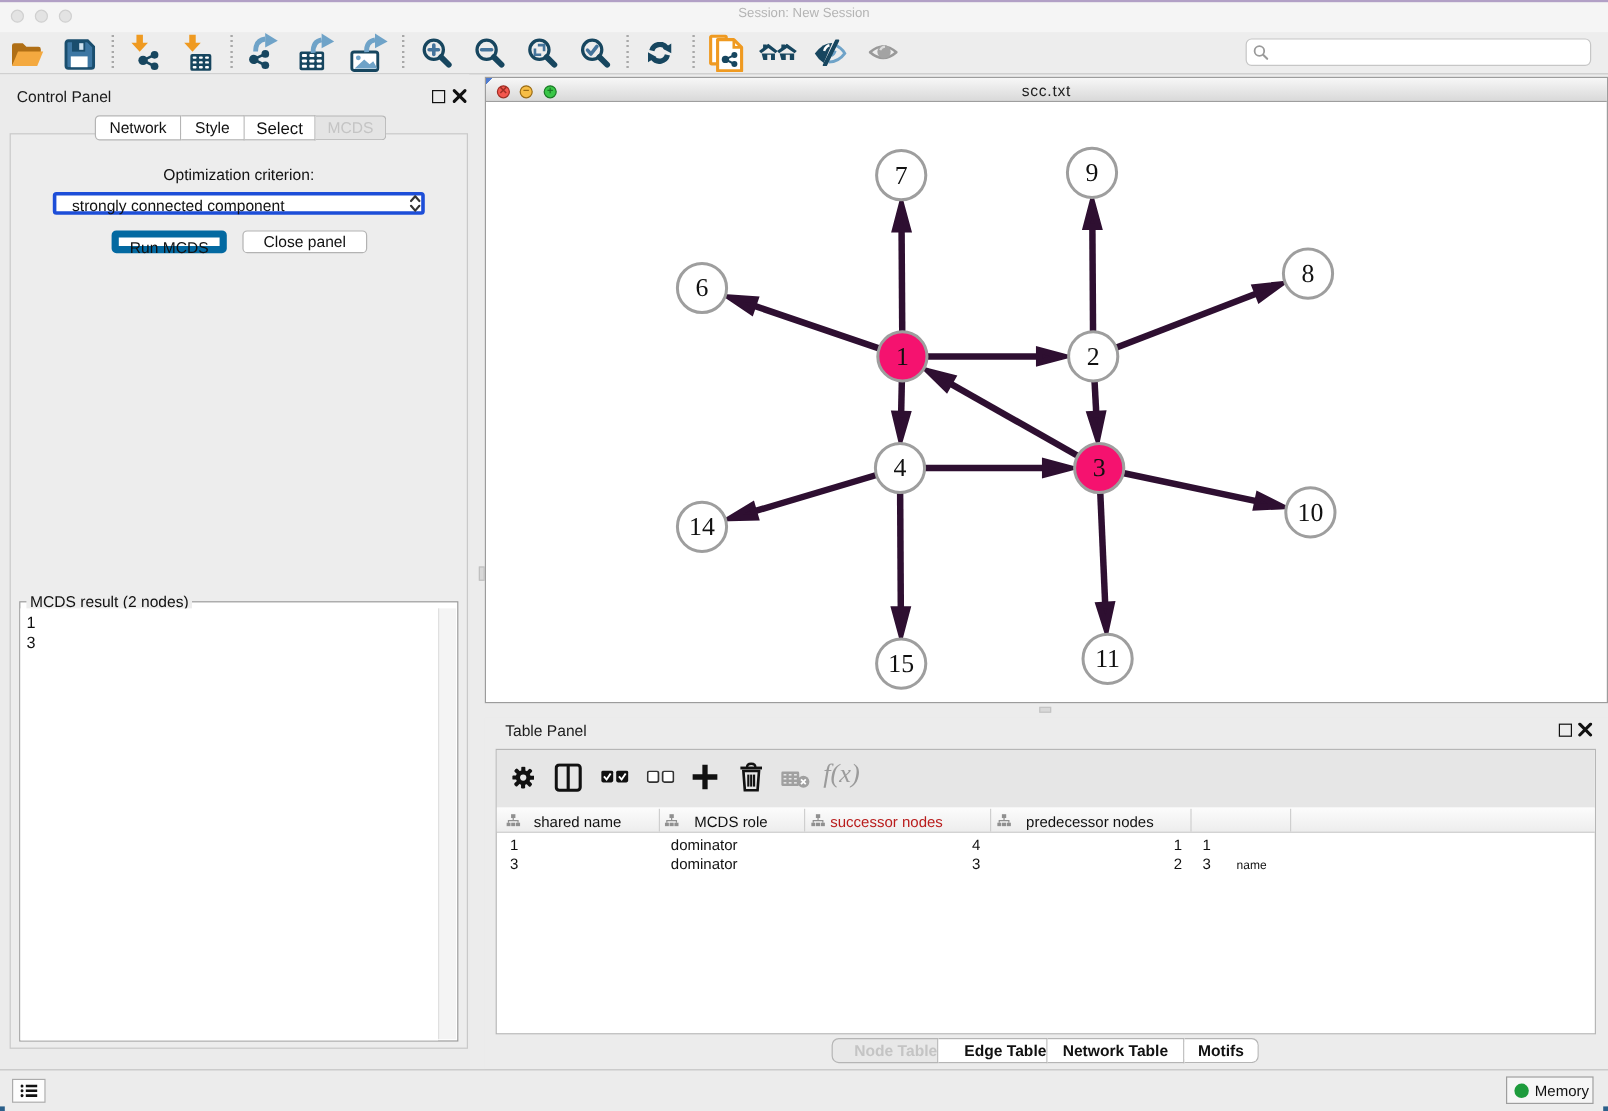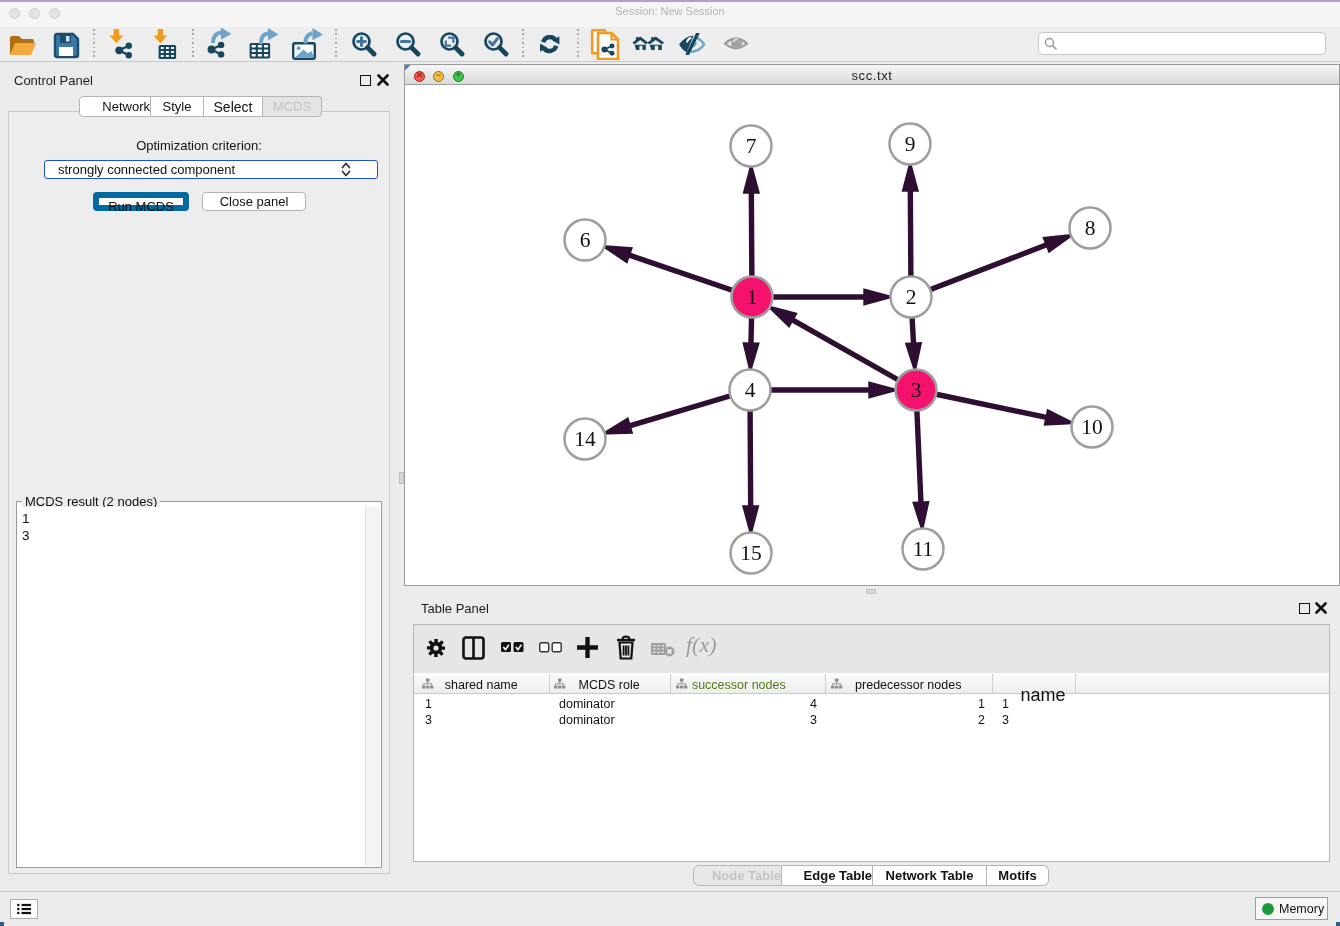--- a/index.html
+++ b/index.html
@@ -152,26 +152,26 @@
     <line x1="8.6" y1="8.6" x2="12" y2="12" stroke="#9a9a9a" stroke-width="1.7" stroke-linecap="round"></line>
   </svg>
 
 <div style="position:absolute;left:0;top:62px;width:391px;height:829px;background:#ebebeb"></div>
 <div style="position:absolute;left:14px;top:73px;font-size:13px;color:#1c1c1c">Control Panel</div>
 <div style="position:absolute;left:360px;top:75px;width:9px;height:9px;border:1.6px solid #111"></div>
 <svg style="position:absolute;left:377px;top:74px" width="12" height="12" viewBox="0 0 12 12">
     <path d="M1.5 1.5 L10.5 10.5 M10.5 1.5 L1.5 10.5" stroke="#111" stroke-width="2.6" stroke-linecap="round"></path>
   </svg>
 <div style="position:absolute;left:8px;top:111px;width:382px;height:763px;border:1px solid #c9c9c9;background:#ededed;box-sizing:border-box"></div>
-<div style="position:absolute;left:79px;top:96px;width:72px;height:21px;background:#fff;border:1px solid #b5b5b5;border-left:1px solid #b5b5b5;box-sizing:border-box;border-radius:4px 0 0 4px;color:#111;font-size:13px;text-align:right;line-height:20px">Network</div>
+<div style="position:absolute;left:79px;top:96px;width:72px;height:21px;background:#fff;border:1px solid #b5b5b5;border-left:1px solid #b5b5b5;box-sizing:border-box;border-radius:4px 0 0 4px;color:#111;font-size:13px;text-align:center;line-height:20px">Network</div>
 <div style="position:absolute;left:151px;top:96px;width:53px;height:21px;background:#fff;border:1px solid #b5b5b5;border-left:none;box-sizing:border-box;border-radius:0 0 0 0;color:#111;font-size:13px;text-align:center;line-height:20px">Style</div>
 <div style="position:absolute;left:204px;top:96px;width:59px;height:21px;background:#fff;border:1px solid #b5b5b5;border-left:none;box-sizing:border-box;border-radius:0 0 0 0;color:#111;font-size:14px;text-align:center;line-height:20px">Select</div>
 <div style="position:absolute;left:263px;top:96px;width:59px;height:21px;background:#e4e4e4;border:1px solid #b5b5b5;border-left:none;box-sizing:border-box;border-radius:0 4px 4px 0;color:#c4c4c4;font-size:13px;text-align:center;line-height:20px">MCDS</div>
 <div style="position:absolute;left:9px;top:138px;width:380px;text-align:center;font-size:13px;color:#111">Optimization criterion:</div>
-<div style="position:absolute;left:44px;top:160px;width:334px;height:19px;background:#fff;border:1px solid #1d4ed8;border-radius:3px;box-sizing:border-box;font-size:13px;color:#111;line-height:17px;padding-left:13px">strongly connected component</div>
+<div style="position:absolute;left:44px;top:160px;width:310px;height:19px;background:#fff;border:3px solid #1d4ed8;border-radius:3px;box-sizing:border-box;font-size:13px;color:#111;line-height:17px;padding-left:13px">strongly connected component</div>
 <svg style="position:absolute;left:340px;top:162px" width="12" height="15" viewBox="0 0 12 15">
     <g stroke="#333" stroke-width="1.8" fill="none" stroke-linecap="round" stroke-linejoin="round">
       <path d="M2.5 5.5 L6 1.5 L9.5 5.5"></path>
       <path d="M2.5 9.5 L6 13.5 L9.5 9.5"></path>
     </g>
   </svg>
 <div style="position:absolute;left:93px;top:192px;width:96px;height:19px;background:#fff;border:6px solid #0369a1;border-radius:4px;box-sizing:border-box;font-size:13px;color:#111;text-align:center;line-height:17px">Run MCDS</div>
 <div style="position:absolute;left:202px;top:192px;width:104px;height:19px;background:#fff;border:1px solid #b3b3b3;border-radius:4px;box-sizing:border-box;font-size:13px;color:#111;text-align:center;line-height:17px">Close panel</div>
 <div style="position:absolute;left:16px;top:501px;width:366px;height:367px;border:1px solid #9a9a9a;background:#fff;box-sizing:border-box"></div>
 <div style="position:absolute;left:22px;top:494px;background:#ededed;padding:0 3px;font-size:13px;color:#111">MCDS result (2 nodes)</div>
@@ -319,25 +319,25 @@
     <circle cx="18.5" cy="10.5" r="5" fill="#a0a0a0"></circle>
     <path d="M16.5 8.5 l4 4 M20.5 8.5 l-4 4" stroke="#fff" stroke-width="1.5"></path>
   </svg>
 <div style="position:absolute;left:686px;top:632px;width:60px;font-size:22px;font-style:italic;font-family:'Liberation Serif',serif;color:#9b9b9b">f(x)</div>
 <div style="position:absolute;left:414px;top:673px;width:915px;height:21px;background:linear-gradient(#fcfcfc,#ededed);border-bottom:1px solid #c9c9c9;box-sizing:border-box"></div>
 <div style="position:absolute;left:548.5px;top:674px;width:1px;height:19px;background:#cfcfcf"></div>
 <div style="position:absolute;left:414px;top:678px;width:134.5px;text-align:center;font-size:12.5px;color:#111">shared name</div>
 <div style="position:absolute;left:669.8px;top:674px;width:1px;height:19px;background:#cfcfcf"></div>
 <div style="position:absolute;left:548.5px;top:678px;width:121.29999999999995px;text-align:center;font-size:12.5px;color:#111">MCDS role</div>
 <div style="position:absolute;left:824.5px;top:674px;width:1px;height:19px;background:#cfcfcf"></div>
-<div style="position:absolute;left:669.8px;top:678px;width:138px;text-align:center;font-size:12.5px;color:#4d7c0f">successor nodes</div>
+<div style="position:absolute;left:669.8px;top:678px;width:138px;text-align:center;font-size:12.5px;color:#b91c1c">successor nodes</div>
 <div style="position:absolute;left:992px;top:674px;width:1px;height:19px;background:#cfcfcf"></div>
 <div style="position:absolute;left:824.5px;top:678px;width:167.5px;text-align:center;font-size:12.5px;color:#111">predecessor nodes</div>
 <div style="position:absolute;left:1074.5px;top:674px;width:1px;height:19px;background:#cfcfcf"></div>
-<div style="position:absolute;left:992px;top:685px;width:102px;text-align:center;font-size:18px;color:#111">name</div>
+<div style="position:absolute;left:992px;top:716px;width:102px;text-align:center;font-size:10px;color:#111">name</div>
 <svg style="position:absolute;left:422px;top:678px" width="12" height="11" viewBox="0 0 12 11">
     <g stroke="#909090" stroke-width="1" fill="none">
       <path d="M5.7 3.6 v2.2 M1.7 7.6 V5.8 h8 v1.8"></path>
     </g>
     <g fill="#909090">
       <rect x="3.9" y="0.5" width="3.6" height="3.2"></rect>
       <rect x="0" y="7.6" width="3.4" height="2.9"></rect>
       <rect x="4" y="7.6" width="3.4" height="2.9"></rect>
       <rect x="8" y="7.6" width="3.4" height="2.9"></rect>
     </g>

